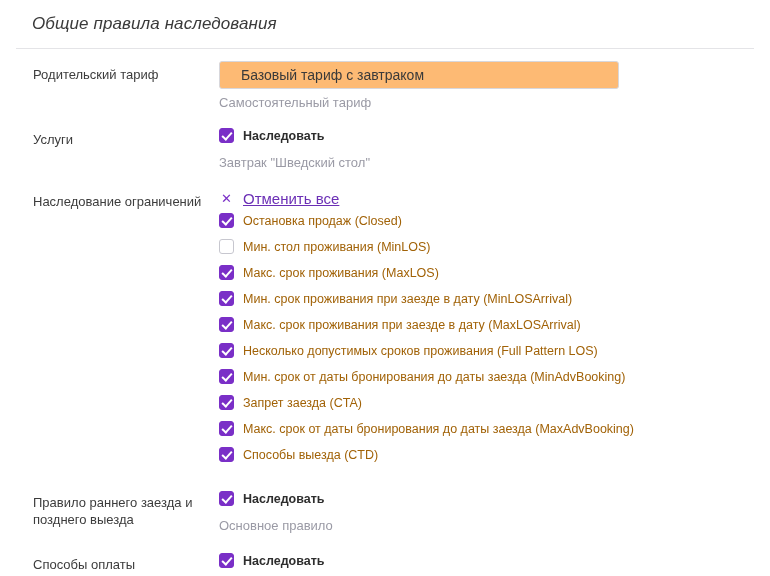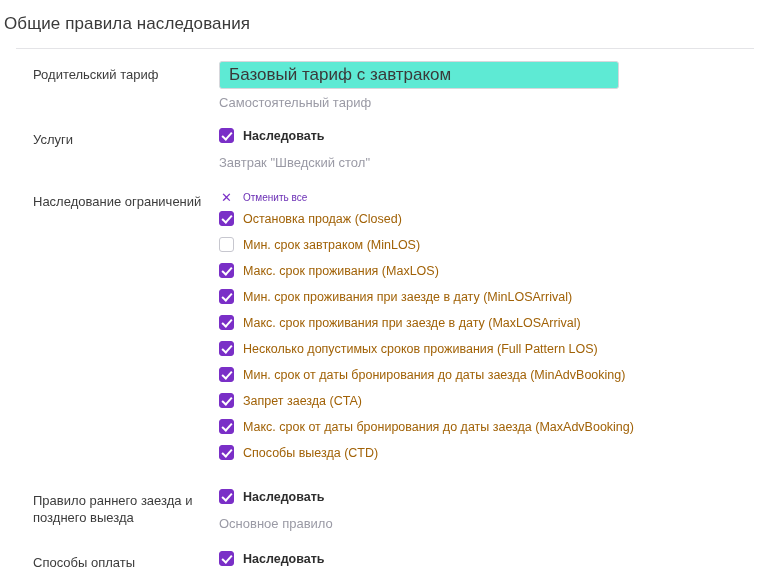--- a/index.html
+++ b/index.html
@@ -18,23 +18,24 @@
   .page {
     position: relative;
     width: 770px;
     height: 576px;
     background: #ffffff;
     box-sizing: border-box;
   }
   .page-title {
     font-size: 17px;
     color: #3a3a3a;
-    padding: 14px 0 0 4px;
+    padding: 14px 0 0 32px;
     font-weight: normal;
     letter-spacing: 0.1px;
+    font-style: italic;
   }
   .title-divider {
     margin: 14px 16px 0 16px;
     height: 1px;
     background: #e4e4e7;
   }
   .form {
     padding: 12px 0 0 0;
   }
   .row {
@@ -58,25 +59,25 @@
   .row-content {
     flex: 1 1 auto;
     min-width: 0;
   }
   .text-input {
     box-sizing: border-box;
     width: 400px;
     height: 28px;
     border: 1px solid #d7d7dc;
     border-radius: 3px;
-    background: #5eead4;
+    background: #fdba74;
     color: #3a3a3a;
     font-family: "Liberation Sans", sans-serif;
-    font-size: 17px;
-    padding: 0 9px;
+    font-size: 14px;
+    padding: 0 21px;
     outline: none;
   }
   .sub-note {
     color: #9a9aa5;
     font-size: 13px;
     margin-top: 6px;
     line-height: 15px;
   }
   .check-line {
     display: flex;
@@ -129,21 +130,22 @@
     width: 15px;
     flex: 0 0 15px;
     margin-right: 9px;
     color: #7a2fc7;
     font-size: 13px;
     text-align: center;
     line-height: 15px;
   }
   .clear-all-text {
     color: #6b2fb5;
-    font-size: 10px;
+    font-size: 15px;
+    text-decoration: underline;
     cursor: pointer;
   }
   .restrictions {
     margin-top: 1px;
   }
   .inherit-block {
     padding-top: 2px;
   }
 </style>
 </head>
@@ -188,21 +190,21 @@
           <span class="clear-all-text">Отменить все</span>
         </div>
 
         <div class="check-line">
           <span class="cbox checked"></span>
           <span class="check-label">Остановка продаж (Closed)</span>
         </div>
 
         <div class="check-line">
           <span class="cbox"></span>
-          <span class="check-label">Мин. срок завтраком (MinLOS)</span>
+          <span class="check-label">Мин. стол проживания (MinLOS)</span>
         </div>
 
         <div class="check-line">
           <span class="cbox checked"></span>
           <span class="check-label">Макс. срок проживания (MaxLOS)</span>
         </div>
 
         <div class="check-line">
           <span class="cbox checked"></span>
           <span class="check-label">Мин. срок проживания при заезде в дату (MinLOSArrival)</span>

